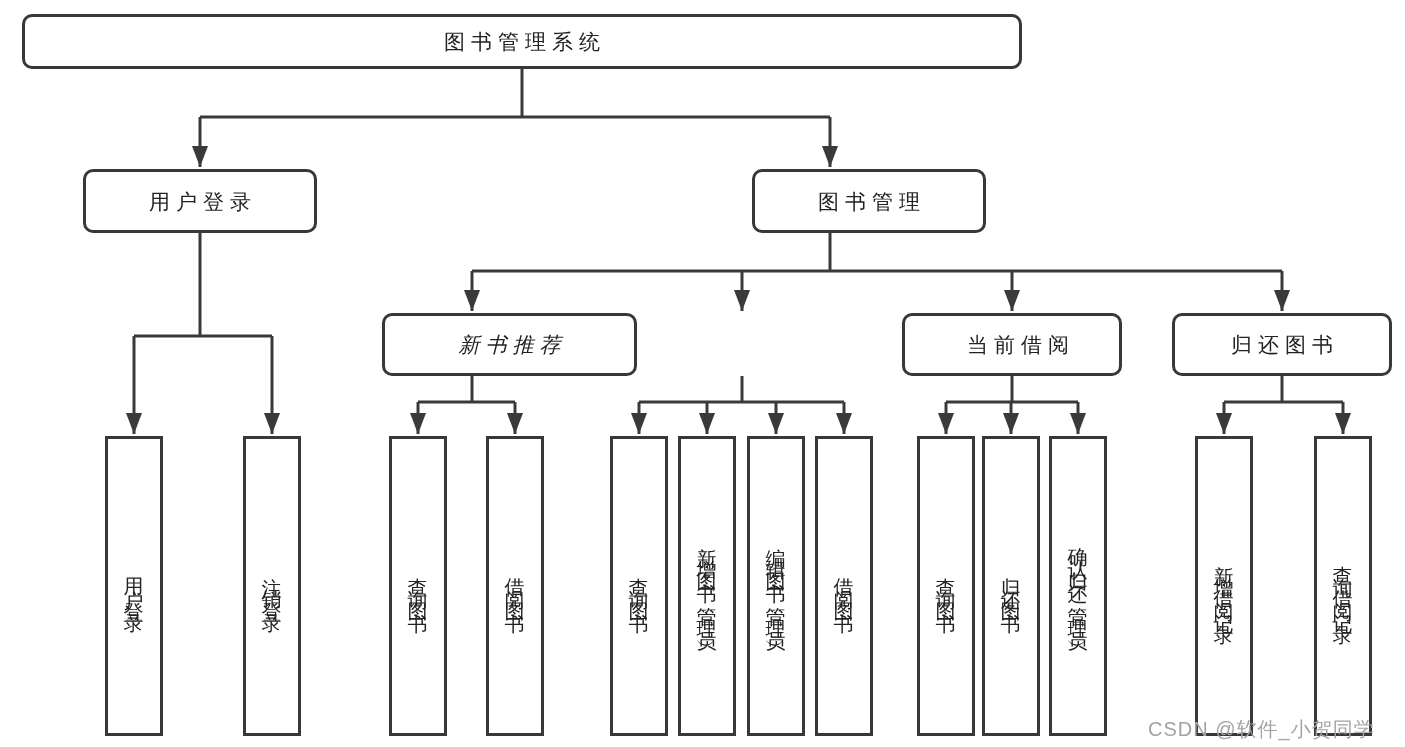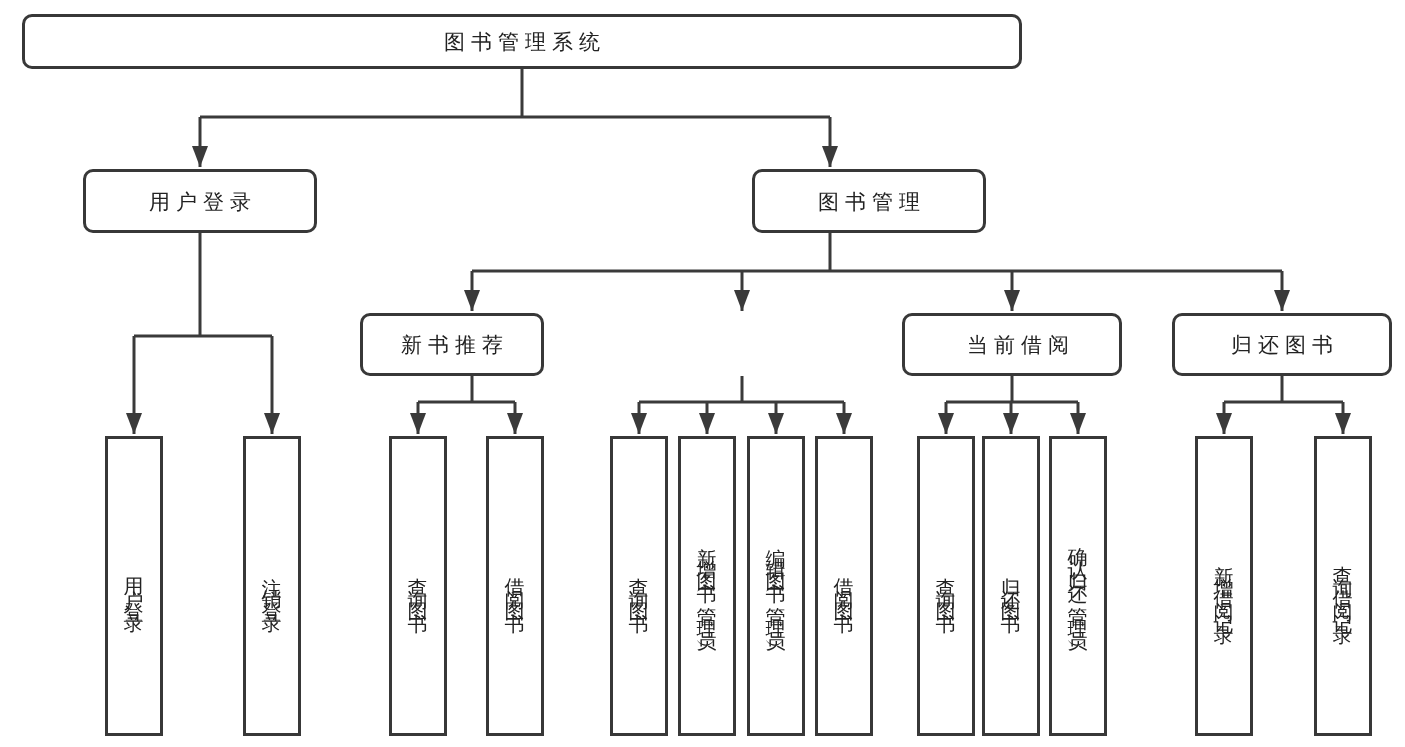--- a/index.html
+++ b/index.html
@@ -118,21 +118,21 @@
         <line x1="1343" y1="402" x2="1343" y2="434" marker-end="url(#arrowhead)"></line>
       </g>
     </g>
   </svg>
 
   <div class="box h" style="left:22px; top:14px; width:1000px; height:55px;">图书管理系统</div>
 
   <div class="box h" style="left:83px; top:169px; width:234px; height:64px;">用户登录</div>
   <div class="box h" style="left:713px; top:169px; width:234px; height:64px;margin-left:39px;">图书管理</div>
 
-  <div class="box h" style="left:360px; top:313px; width:184px; height:63px;">新书推荐</div>
+  <div class="box h" style="left:382px; top:313px; width:255px; height:63px;font-style:italic;">新书推荐</div>
   <div class="box h" style="left:902px; top:313px; width:220px; height:63px;padding-left:12px;">当前借阅</div>
   <div class="box h" style="left:1172px; top:313px; width:220px; height:63px;">归还图书</div>
 
   <div class="box v" style="left:105px; top:436px; width:58px; height:300px;">用户登录</div>
   <div class="box v" style="left:243px; top:436px; width:58px; height:300px;">注销登录</div>
 
   <div class="box v" style="left:389px; top:436px; width:58px; height:300px;">查询图书</div>
   <div class="box v" style="left:486px; top:436px; width:58px; height:300px;">借阅图书</div>
 
   <div class="box v" style="left:610px; top:436px; width:58px; height:300px;">查询图书</div>
@@ -140,14 +140,15 @@
   <div class="box v" style="left:747px; top:436px; width:58px; height:300px;">编辑图书（管理员）</div>
   <div class="box v" style="left:815px; top:436px; width:58px; height:300px;">借阅图书</div>
 
   <div class="box v" style="left:917px; top:436px; width:58px; height:300px;">查询图书</div>
   <div class="box v" style="left:982px; top:436px; width:58px; height:300px;">归还图书</div>
   <div class="box v" style="left:1049px; top:436px; width:58px; height:300px;">确认归还（管理员）</div>
 
   <div class="box v" style="left:1195px; top:436px; width:58px; height:300px;">新增借阅记录</div>
   <div class="box v" style="left:1314px; top:436px; width:58px; height:300px;">查询借阅记录</div>
 
+  <div id="watermark">CSDN @软件_小贺同学</div>
 
 </div>
 
 </body></html>

